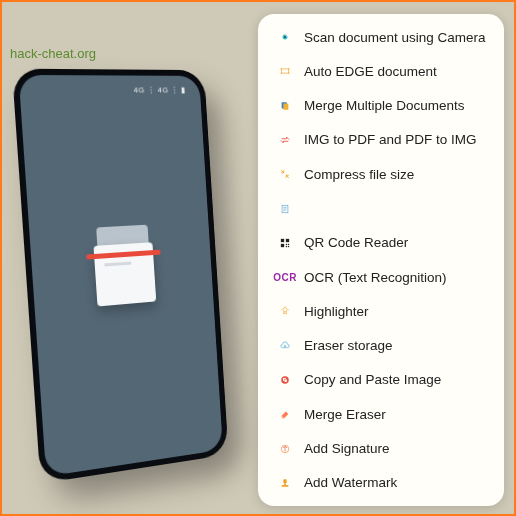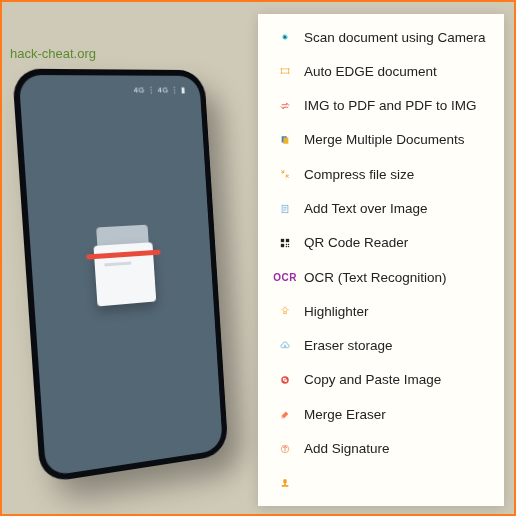--- a/index.html
+++ b/index.html
@@ -102,21 +102,21 @@
       background: #e84b3c;
       border-radius: 2px;
     }
     .panel {
       position: absolute;
       right: 12px;
       top: 14px;
       bottom: 10px;
       width: 246px;
       background: #fffef8;
-      border-radius: 0;
+      border-radius: 16px;
       box-shadow: 0 2px 12px rgba(0,0,0,0.15);
       padding: 6px 0;
       display: flex;
       flex-direction: column;
       z-index: 20;
     }
     .item {
       display: flex;
       align-items: center;
       gap: 14px;
@@ -183,35 +183,35 @@
           <circle cx="3" cy="17" r="1.5" fill="#f0a020"></circle>
           <circle cx="21" cy="17" r="1.5" fill="#f0a020"></circle>
         </svg>
     </span>
     <span class="label">Auto EDGE document</span>
   </div>
 
   <div class="item">
     <span class="icon">
       <svg width="18" height="18" viewBox="0 0 24 24">
+          <rect x="4" y="3" width="12" height="15" fill="#3b82c4"></rect>
+          <rect x="8" y="6" width="12" height="15" fill="#f0b030"></rect>
+        </svg>
+    </span>
+    <span class="label">Merge Multiple Documents</span>
+  </div>
+
+  <div class="item">
+    <span class="icon">
+      <svg width="18" height="18" viewBox="0 0 24 24">
           <path d="M4 9 L16 9 L16 5 L22 11" fill="none" stroke="#e84b3c" stroke-width="2"></path>
           <path d="M20 15 L8 15 L8 19 L2 13" fill="none" stroke="#e84b3c" stroke-width="2"></path>
         </svg>
     </span>
     <span class="label">IMG to PDF and PDF to IMG</span>
-  </div>
-
-  <div class="item">
-    <span class="icon">
-      <svg width="18" height="18" viewBox="0 0 24 24">
-          <rect x="4" y="3" width="12" height="15" fill="#3b82c4"></rect>
-          <rect x="8" y="6" width="12" height="15" fill="#f0b030"></rect>
-        </svg>
-    </span>
-    <span class="label">Merge Multiple Documents</span>
   </div>
 
   <div class="item">
     <span class="icon">
       <svg width="18" height="18" viewBox="0 0 24 24">
           <path d="M3 3 L9 9 M9 3 L9 9 L3 9" fill="none" stroke="#f0a020" stroke-width="2"></path>
           <path d="M21 21 L15 15 M15 21 L15 15 L21 15" fill="none" stroke="#f0a020" stroke-width="2"></path>
         </svg>
     </span>
     <span class="label">Compress file size</span>
@@ -219,21 +219,20 @@
 
   <div class="item">
     <span class="icon">
       <svg width="18" height="18" viewBox="0 0 24 24">
           <rect x="5" y="3" width="14" height="18" fill="none" stroke="#5aa0d8" stroke-width="1.5"></rect>
           <line x1="8" y1="8" x2="16" y2="8" stroke="#5aa0d8" stroke-width="1.5"></line>
           <line x1="8" y1="12" x2="16" y2="12" stroke="#5aa0d8" stroke-width="1.5"></line>
           <line x1="8" y1="16" x2="13" y2="16" stroke="#5aa0d8" stroke-width="1.5"></line>
         </svg>
     </span>
-    <span class="label">Add Text over Image</span>
   </div>
 
   <div class="item">
     <span class="icon">
       <svg width="16" height="16" viewBox="0 0 24 24">
           <rect x="2" y="2" width="8" height="8" fill="#222"></rect>
           <rect x="14" y="2" width="8" height="8" fill="#222"></rect>
           <rect x="2" y="14" width="8" height="8" fill="#222"></rect>
           <rect x="14" y="14" width="3" height="3" fill="#222"></rect>
           <rect x="19" y="14" width="3" height="3" fill="#222"></rect>
@@ -304,15 +303,16 @@
   </div>
 
   <div class="item">
     <span class="icon">
       <svg width="18" height="18" viewBox="0 0 24 24">
           <rect x="8" y="3" width="8" height="10" rx="2" fill="#f0a020"></rect>
           <rect x="4" y="17" width="16" height="4" fill="#f0a020"></rect>
           <rect x="10" y="13" width="4" height="4" fill="#f0a020"></rect>
         </svg>
     </span>
+    <span class="label">Add Watermark</span>
   </div>
 
 </div>
 
 </body></html>

